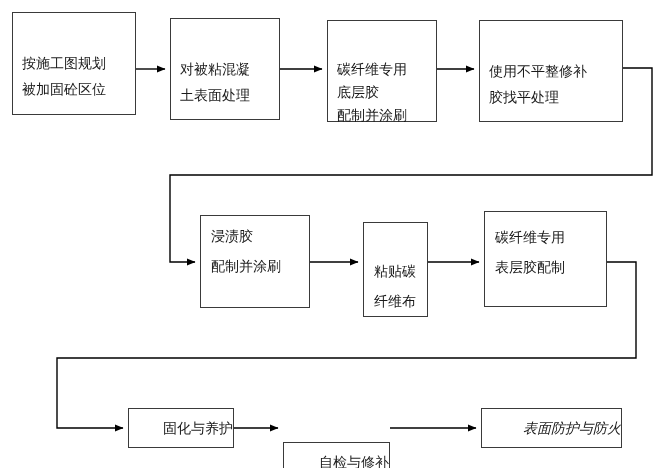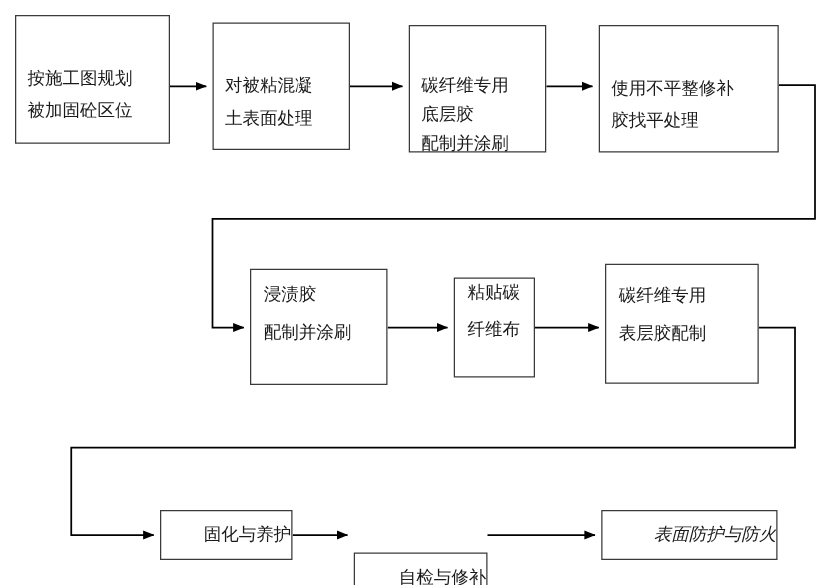--- a/index.html
+++ b/index.html
@@ -109,21 +109,21 @@
   <div class="node n-top" style="left: 479px; top: 20px; width: 144px; height: 102px;">
     <span class="txt">使用不平整修补
 胶找平处理</span>
   </div>
 
   <div class="node n-mid" style="left: 200px; top: 215px; width: 110px; height: 93px; display: flex; align-items: flex-end; padding-bottom: 26px;">
     <span class="txt">浸渍胶
 配制并涂刷</span>
   </div>
 
-  <div class="node n-mid" style="left: 363px; top: 222px; width: 65px; height: 80px; display: flex; align-items: flex-end; padding-bottom: 22px;">
+  <div class="node n-mid" style="left: 363px; top: 222px; width: 65px; height: 95px; display: flex; align-items: flex-end; ">
     <span class="txt">粘贴碳
 纤维布</span>
   </div>
 
   <div class="node n-mid" style="left: 484px; top: 211px; width: 123px; height: 96px; display: flex; align-items: flex-end; padding-bottom: 24px;">
     <span class="txt">碳纤维专用
 表层胶配制</span>
   </div>
 
   <div class="node n-bot" style="left: 128px; top: 408px; width: 106px; height: 40px;">

